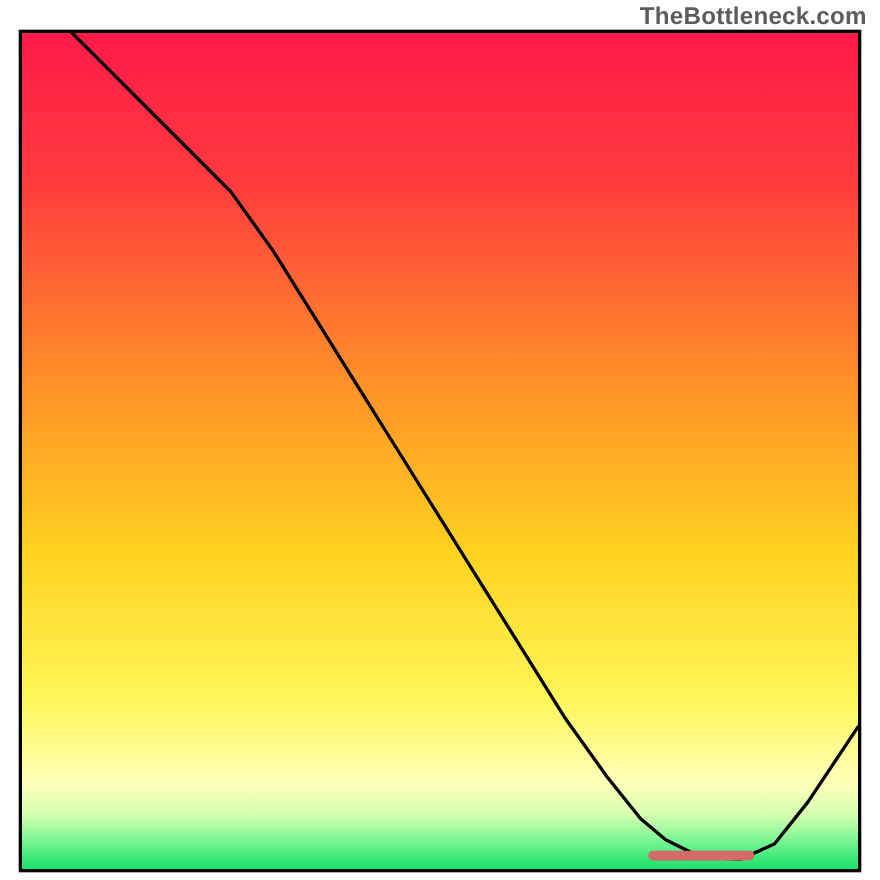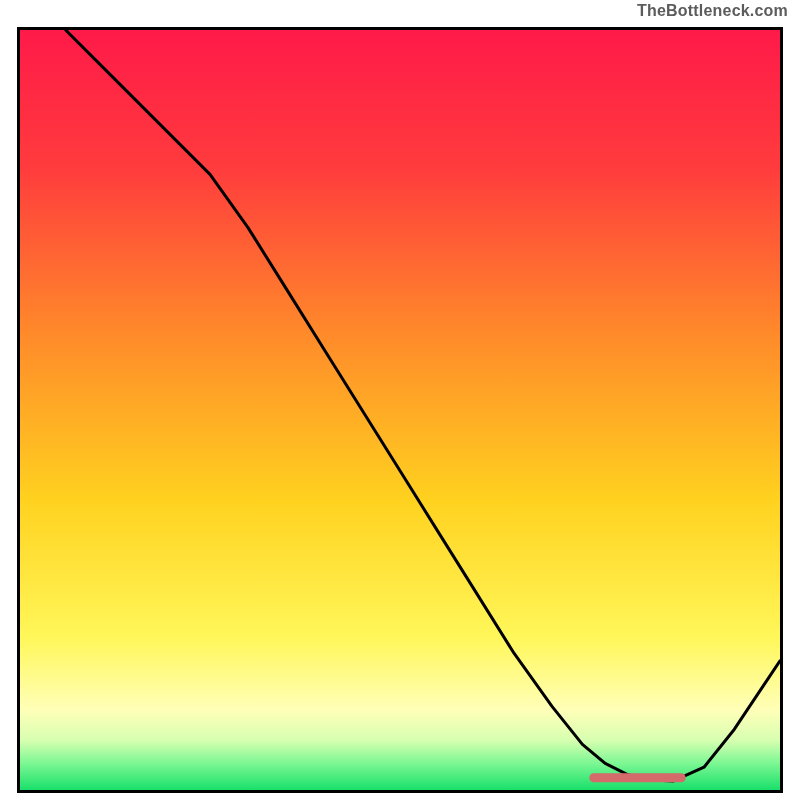--- a/index.html
+++ b/index.html
@@ -13,21 +13,21 @@
   }
   .stage {
     position: relative;
     width: 800px;
     height: 800px;
   }
   .watermark {
     position: absolute;
     top: 2px;
     right: 12px;
-    font-size: 16px;
+    font-size: 22px;
     font-weight: 600;
     color: #5c5c5c;
     letter-spacing: 0.2px;
     user-select: none;
   }
   .plot {
     position: absolute;
     left: 17px;
     top: 27px;
     width: 766px;

